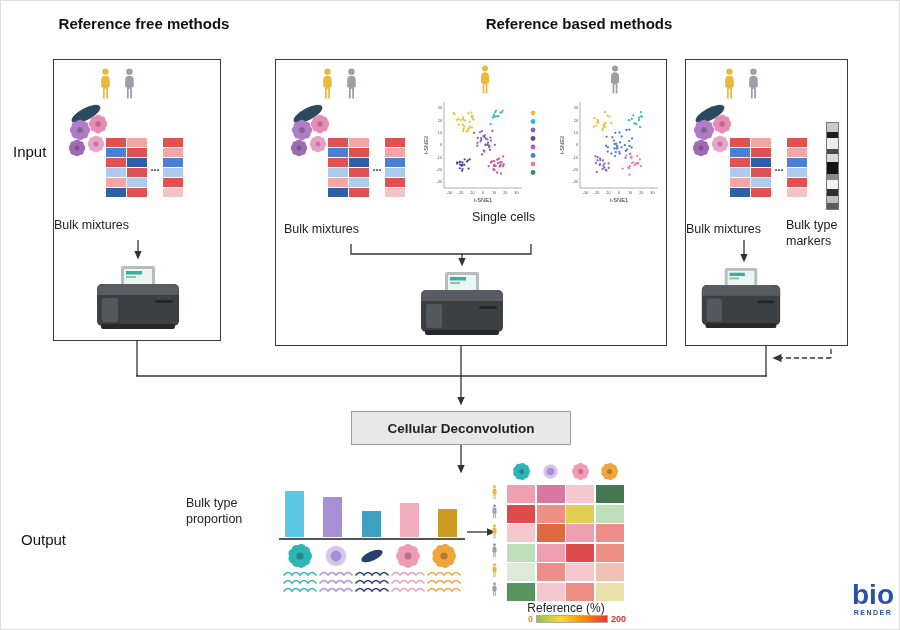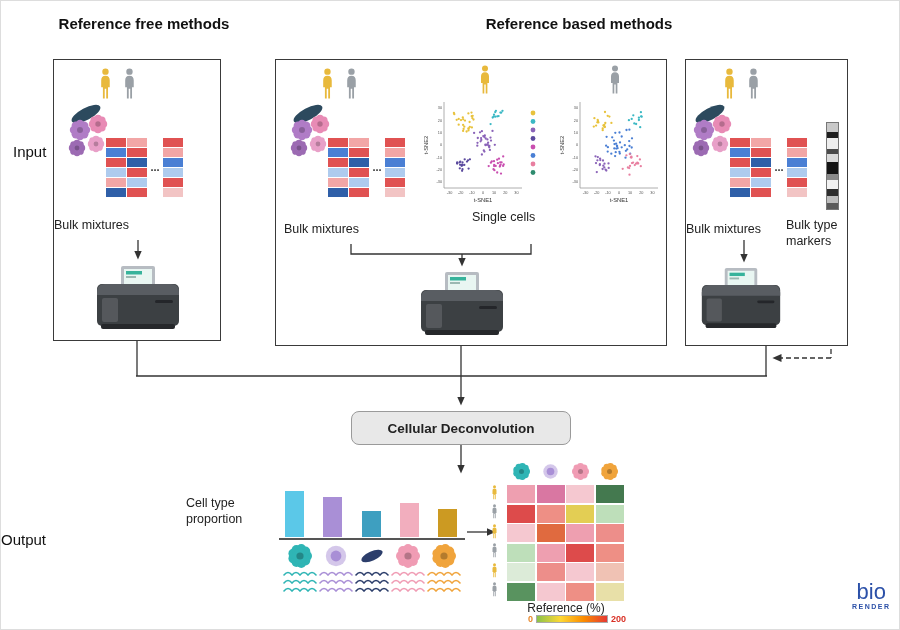--- a/index.html
+++ b/index.html
@@ -4,21 +4,21 @@
 <style>
   *{margin:0;padding:0;box-sizing:border-box}
   html,body{background:#fff}
   body{width:900px;height:630px;font-family:"Liberation Sans",sans-serif}
   .canvas{position:relative;width:900px;height:630px;background:#fff;border:1px solid #ddd;overflow:hidden}
   .title{position:absolute;font-size:15px;font-weight:bold;color:#111;text-align:center}
   #t-free{left:53px;top:14px;width:180px}
   #t-based{left:468px;top:14px;width:220px}
   .side-label{position:absolute;font-size:15px;font-weight:normal;color:#111}
   #lbl-input{left:12px;top:142px}
-  #lbl-output{left:0;top:530px}
+  #lbl-output{left:20px;top:530px}
   .box{position:absolute;border:1.5px solid #3a3a3a;background:#fff;overflow:visible}
   #box1{left:52px;top:58px;width:168px;height:282px}
   #box2{left:274px;top:58px;width:392px;height:287px}
   #box3{left:684px;top:58px;width:163px;height:287px}
   .box-conn{position:absolute;left:0;top:0;pointer-events:none}
   .conn{position:absolute;left:0;top:0;pointer-events:none}
   .cl{stroke:#333;stroke-width:1.3;fill:none}
   .dash{stroke-dasharray:5 3}
   .bulk-graphic{position:absolute}
   #bulk1{left:10px;top:8px}
@@ -33,40 +33,40 @@
   .seq{position:absolute}
   #seq1{left:39px;top:202px}
   #seq2{left:141px;top:208px}
   #seq3{left:12px;top:204px}
   #scatter1{position:absolute;left:140px;top:34px}
   #scatter2{position:absolute;left:276px;top:34px}
   #legend1{position:absolute;left:252px;top:48px}
   #person-sc1{position:absolute;left:202px;top:5px}
   #person-sc2{position:absolute;left:332px;top:5px}
   #markers{position:absolute;left:140px;top:62px;width:13px;height:88px;border:1px solid #777;display:flex;flex-direction:column;background:#fff}
-  #deconv{position:absolute;left:350px;top:410px;width:220px;height:34px;background:#E8E8E8;border:1px solid #9a9a9a;border-radius:8px;display:flex;align-items:center;justify-content:center}
+  #deconv{position:absolute;left:350px;top:410px;width:220px;height:34px;background:#E8E8E8;border:1px solid #9a9a9a;border-radius:0;display:flex;align-items:center;justify-content:center}
   #deconv span{font-weight:bold;font-size:13.5px;color:#222}
   #ctp-label{position:absolute;left:185px;top:494px;width:86px;font-size:12.5px;color:#222;line-height:1.3}
   #ep-label{position:absolute;left:185px;top:550px;width:86px;font-size:12.5px;color:#222;line-height:1.3}
   #bar-chart{position:absolute;left:284px;top:486px;width:172px;height:50px;display:flex;align-items:flex-end;justify-content:space-between}
   .bar{width:19px}
   #divider{position:absolute;left:278px;top:537px;width:186px;height:2px;background:#555}
   #expr-row{position:absolute;left:282px;top:543px;width:178px;display:flex;justify-content:space-between}
   .expr-item{display:flex;flex-direction:column;align-items:center;gap:1px}
   #hm-cols{position:absolute;left:506px;top:462px;width:117px;display:flex;justify-content:space-around;align-items:center}
   #hm-rows{position:absolute;left:490px;top:484px;height:116px;display:flex;flex-direction:column;justify-content:space-between;align-items:center}
   #hm-grid{position:absolute;left:506px;top:484px;display:grid;grid-template-columns:repeat(4,28px);grid-auto-rows:18px;gap:1.5px}
   .hm-cell{width:28px;height:18px}
   #prop-label{position:absolute;left:505px;top:600px;width:120px;text-align:center;font-size:12px;color:#222}
   #scale{position:absolute;left:527px;top:613px;display:flex;align-items:center;gap:3px}
   #scale-bar{width:72px;height:8px;border:0.5px solid #aaa}
   #scale-min{font-size:9px;font-weight:bold}
   #scale-max{font-size:9px;font-weight:bold}
   #logo{position:absolute;left:851px;top:580px;text-align:center}
-  #logo-word{font-size:22px;font-weight:normal;line-height:1}
+  #logo-word{font-size:28px;font-weight:bold;line-height:1}
   #logo-sub{font-size:7px;letter-spacing:1.5px;font-weight:bold}
 </style>
 </head>
 <body>
 
 <div class="canvas">
 
   <svg id="conn" class="conn" width="900" height="630">
     <defs>
       <marker id="ah" markerWidth="7" markerHeight="7" refX="5" refY="3" orient="auto">
@@ -664,21 +664,21 @@
       <rect x="9" y="36" width="16" height="24" rx="2" fill="#55585C"></rect>
       <rect x="62" y="38" width="18" height="3" rx="1.5" fill="#24262A"></rect>
       <rect x="8" y="62" width="74" height="5" rx="2" fill="#26282B"></rect>
     </svg></div>
   </div>
 
   <div id="deconv">
     <span>Cellular Deconvolution</span>
   </div>
 
-  <div id="ctp-label">Cell type proportion</div>
+  <div id="ctp-label">Bulk type proportion</div>
   <div id="bar-chart">
       <div class="bar" style="height: 46px; background: rgb(91, 200, 232);"></div>
       <div class="bar" style="height: 40px; background: rgb(169, 143, 214);"></div>
       <div class="bar" style="height: 26px; background: rgb(62, 159, 192);"></div>
       <div class="bar" style="height: 34px; background: rgb(242, 174, 190);"></div>
       <div class="bar" style="height: 28px; background: rgb(204, 154, 34);"></div>
     </div>
   <div id="divider"></div>
   <div id="expr-row">
       <div class="expr-item">

